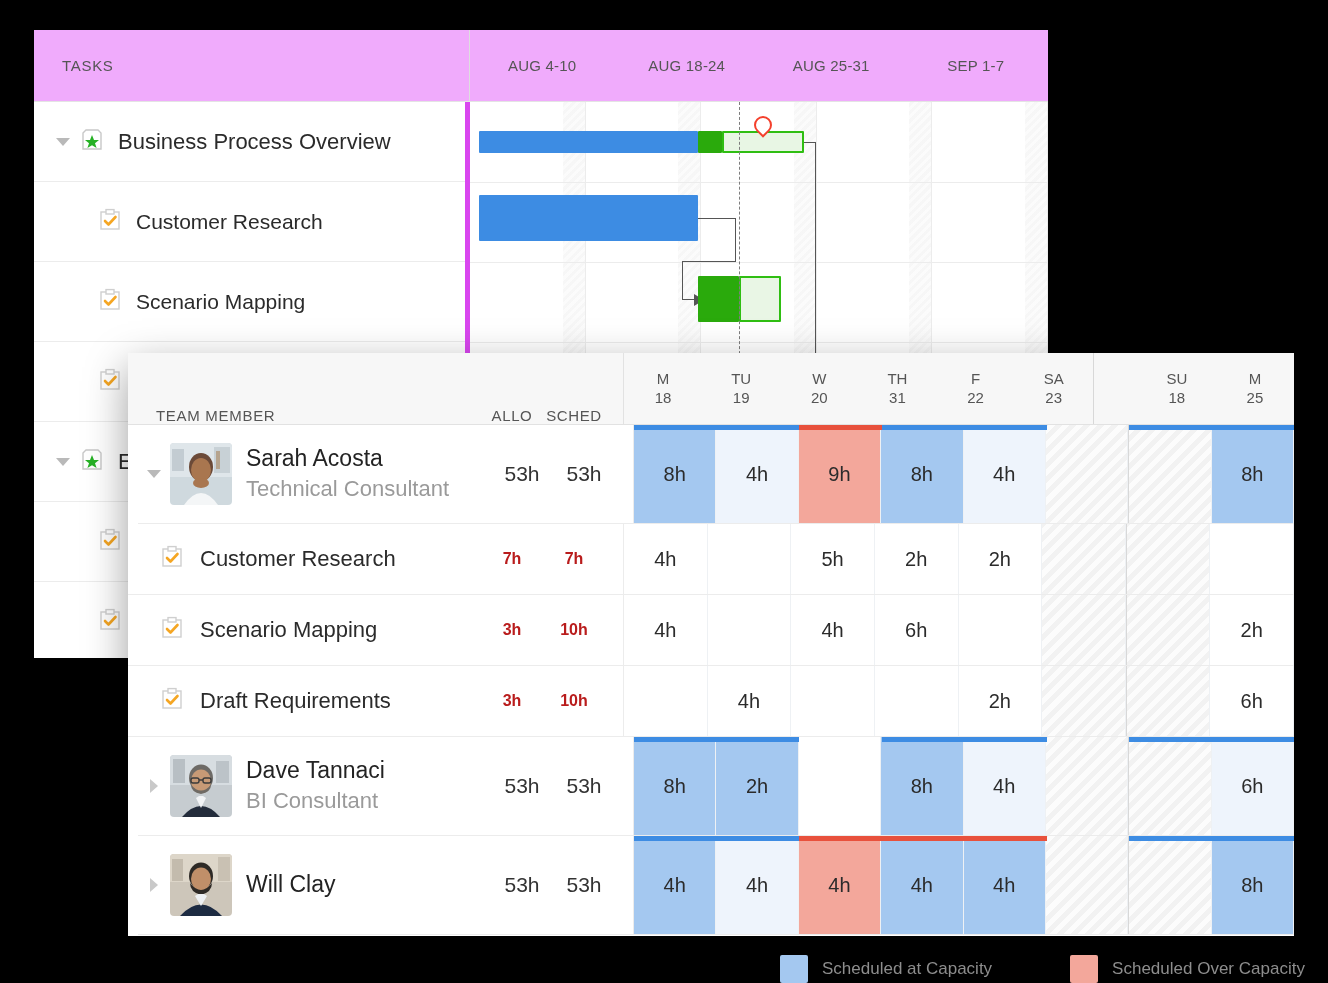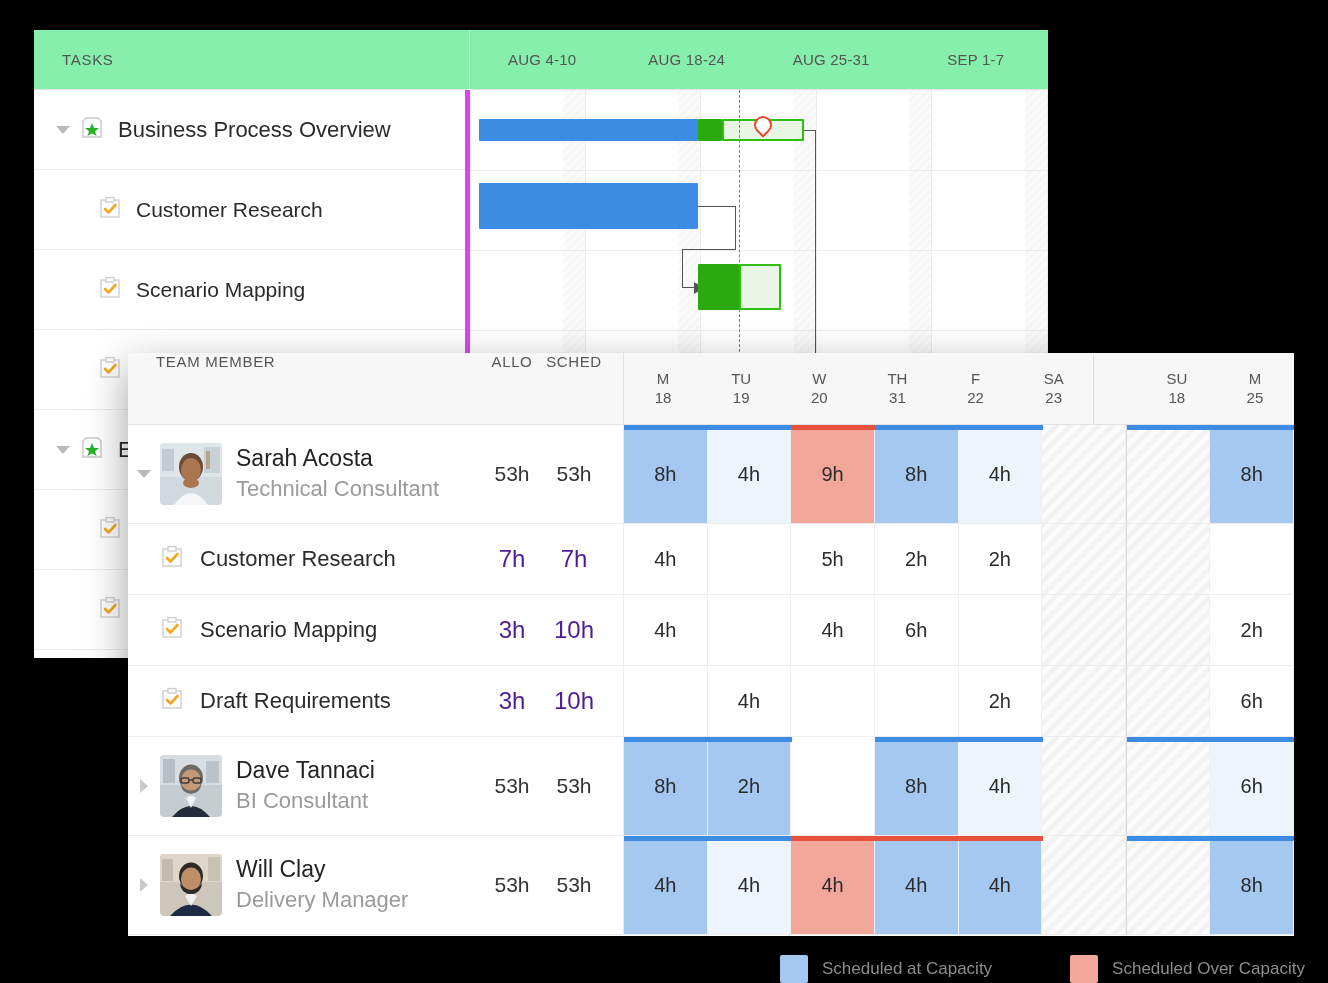--- a/index.html
+++ b/index.html
@@ -13,22 +13,22 @@
 
   
   #gantt-panel {
     position: absolute; left: 34px; top: 30px;
     width: 1014px; height: 628px;
     background: #fff;
     box-shadow: 0 10px 34px rgba(0,0,0,.45);
     overflow: hidden;
   }
   .g-header {
-    display: flex; height: 60px;
-    background: #86efac; border-bottom: 1px solid #e4e4e4;
+    display: flex; height: 72px;
+    background: #f0abfc; border-bottom: 1px solid #e4e4e4;
   }
   .g-tasks-head {
     width: 436px; flex: 0 0 436px;
     display: flex; align-items: center;
     padding-left: 28px;
     font-size: 15px; letter-spacing: .7px; color: #555;
     border-right: 1px solid #dedede;
   }
   .g-weeks { flex: 1; display: flex; }
   .g-week {
@@ -91,58 +91,58 @@
     width: 1166px; height: 583px;
     background: #fff;
     box-shadow: 0 14px 40px rgba(0,0,0,.38);
     overflow: hidden;
   }
   .wl-head {
     display: flex; height: 72px; background: #f7f7f7;
     border-bottom: 1px solid #e2e2e2;
   }
   .wl-head-left {
-    width: 496px; flex: 0 0 496px; display: flex; align-items: flex-start;
+    width: 496px; flex: 0 0 496px; display: flex; align-items: flex-end;
     border-right: 1px solid #e2e2e2;
   }
   .wl-h-member { flex: 1; padding-left: 28px; font-size: 15px;
     letter-spacing: .7px; color: #555; }
   .wl-h-allo, .wl-h-sched { width: 62px; flex: 0 0 62px; text-align: center;
     font-size: 15px; letter-spacing: .6px; color: #555; }
   .wl-h-sched { margin-right: 18px; }
   .wl-head-days { flex: 1; display: flex; }
   .wl-dayh {
     flex: 1 1 0; display: flex; flex-direction: column;
     align-items: center; justify-content: center;
     font-size: 15px; color: #555; line-height: 1.25;
   }
   .wl-dayh.wkstart { border-left: 1px solid #d8d8d8; padding-left: 44px; }
 
   .wl-body { }
   .wl-row { display: flex; height: 71px; border-bottom: 1px solid #ececec; }
-  .wl-row.member { height: 99px; }
+  .wl-row.member { height: 99px; margin-left: 10px; }
   .wl-left {
     width: 496px; flex: 0 0 496px; display: flex; align-items: center;
     border-right: 1px solid #ececec;
   }
   .wl-tw { width: 32px; flex: 0 0 32px; display: flex;
     align-items: center; justify-content: center; }
   .avatar {
     width: 62px; height: 62px; flex: 0 0 62px; border-radius: 4px;
     margin-right: 14px; overflow: hidden; position: relative;
   }
   .wl-ico { width: 30px; flex: 0 0 30px; margin-right: 12px; margin-left: 30px; }
   .wl-names { flex: 1; min-width: 0; }
   .wl-nm { font-size: 23px; color: #232323; line-height: 1.2; }
   .wl-role { font-size: 22px; color: #9a9a9a; line-height: 1.3; margin-top: 2px; }
   .wl-task-nm { flex: 1; font-size: 22px; color: #2b2b2b; }
   .wl-allo, .wl-sched { width: 62px; flex: 0 0 62px; text-align: center;
     font-size: 21px; color: #333; }
   .wl-sched { margin-right: 18px; }
-  .wl-row.sub .wl-allo, .wl-row.sub .wl-sched { font-size: 24px; color: #4c1d95; }
+  .wl-row.sub .wl-allo, .wl-row.sub .wl-sched { font-size: 16px; color: #b91c1c; font-weight: bold; }
 
   .wl-days { flex: 1; display: flex; position: relative; }
   .wl-cell {
     flex: 1 1 0; display: flex; align-items: center; justify-content: center;
     font-size: 20px; color: #2b2b2b; border-right: 1px solid #eef1f4;
     position: relative;
   }
   .wl-cell.wkstart { border-left: 1px solid #d8d8d8; }
   .wl-cell.full { background: #a4c8f0; }
   .wl-cell.part { background: #eef4fc; }
@@ -551,21 +551,20 @@
               <rect x="48" y="3" width="12" height="24" fill="#c9c1b3"></rect>
               <ellipse cx="31" cy="22" rx="12" ry="13.5" fill="#2e2a26"></ellipse>
               <ellipse cx="31" cy="25" rx="10" ry="11.5" fill="#c08f69"></ellipse>
               <path d="M20 29 Q31 43 42 29 Q42 38 31 41 Q20 38 20 29Z" fill="#2e2a26"></path>
               <path d="M10 62 Q31 39 52 62 Z" fill="#1d2b42"></path>
               <path d="M25 42 L31 52 L37 42 L34 40 h-6 Z" fill="#eef1f4"></path>
             </svg>
           </div>
           <div class="wl-names">
             <div class="wl-nm">Will Clay</div>
-            <div class="wl-role">Delivery Manager</div>
           </div>
           <div class="wl-allo">53h</div>
           <div class="wl-sched">53h</div>
         </div>
         <div class="wl-days">
           <div class="capbar">
             <span class="b"></span>
             <span class="b"></span>
             <span class="r"></span>
             <span class="r"></span>

